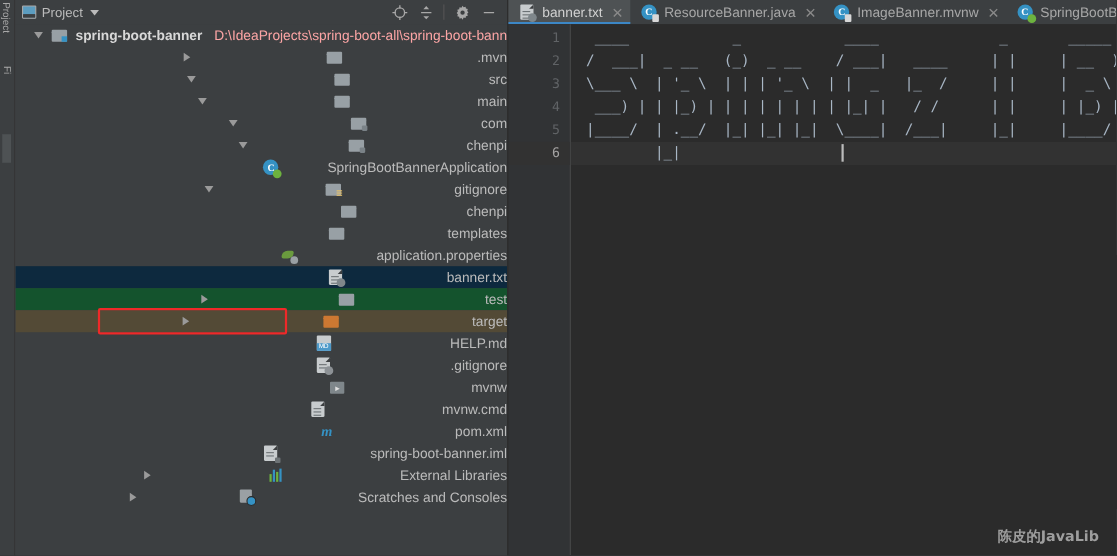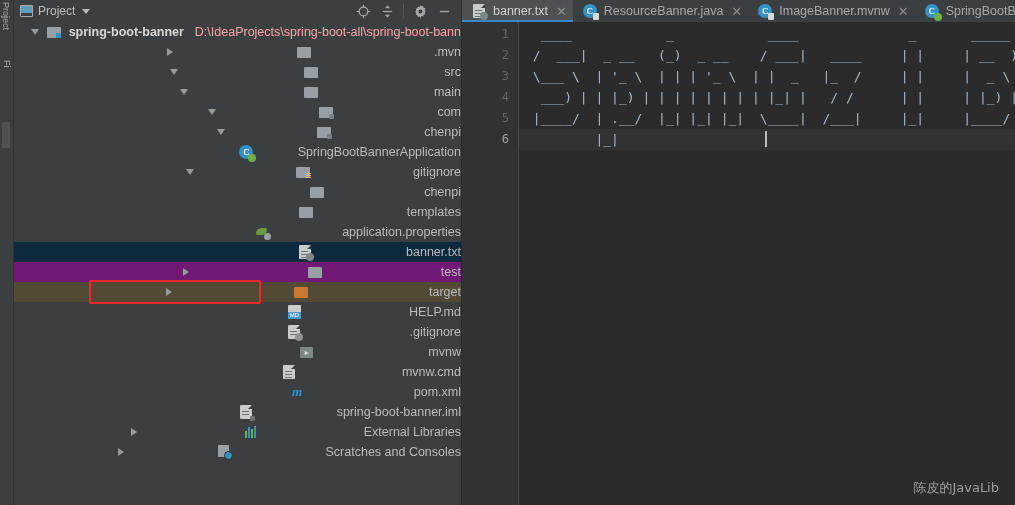--- a/index.html
+++ b/index.html
@@ -96,21 +96,21 @@
     position: relative;
   }
   .row {
     height: 20px; display: flex; align-items: center;
     font-size: 12.5px; color: #bbbbbb;
     white-space: nowrap; cursor: default;
     position: relative;
     justify-content: space-between;
   }
   .row.selected { background: #0d293e; }
-  .row.hoverrow  { background: #701a75; }
+  .row.hoverrow  { background: #14532d; }
   .row.excluded  { background: #534a36; }
   .arrow {
     width: 13px; height: 20px; display:flex;
     align-items:center; justify-content:center;
     flex: 0 0 13px;
   }
   .arrow .tri-r {
     width:0;height:0;border-top:4px solid transparent;
     border-bottom:4px solid transparent;border-left:6px solid #9a9a9a;
   }
@@ -227,20 +227,21 @@
   }
   .code .cline { height:21px; padding-left:6px; }
   .code .cline.current { background:#323232; }
   .caret-bar {
     position:absolute; width:2px; background:#bbbbbb;
   }
   .watermark {
     position:absolute; right:16px; bottom:8px;
     font-size:13px; color:#9e9e9e;
     font-family:"DejaVu Sans", sans-serif;
+    font-weight:bold;
   }
 </style>
 </head>
 <body>
 
 <div id="app">
 
   <div class="left-strip">
     <div class="vtext">Project</div>
     <div class="vtext2">Fi</div>

